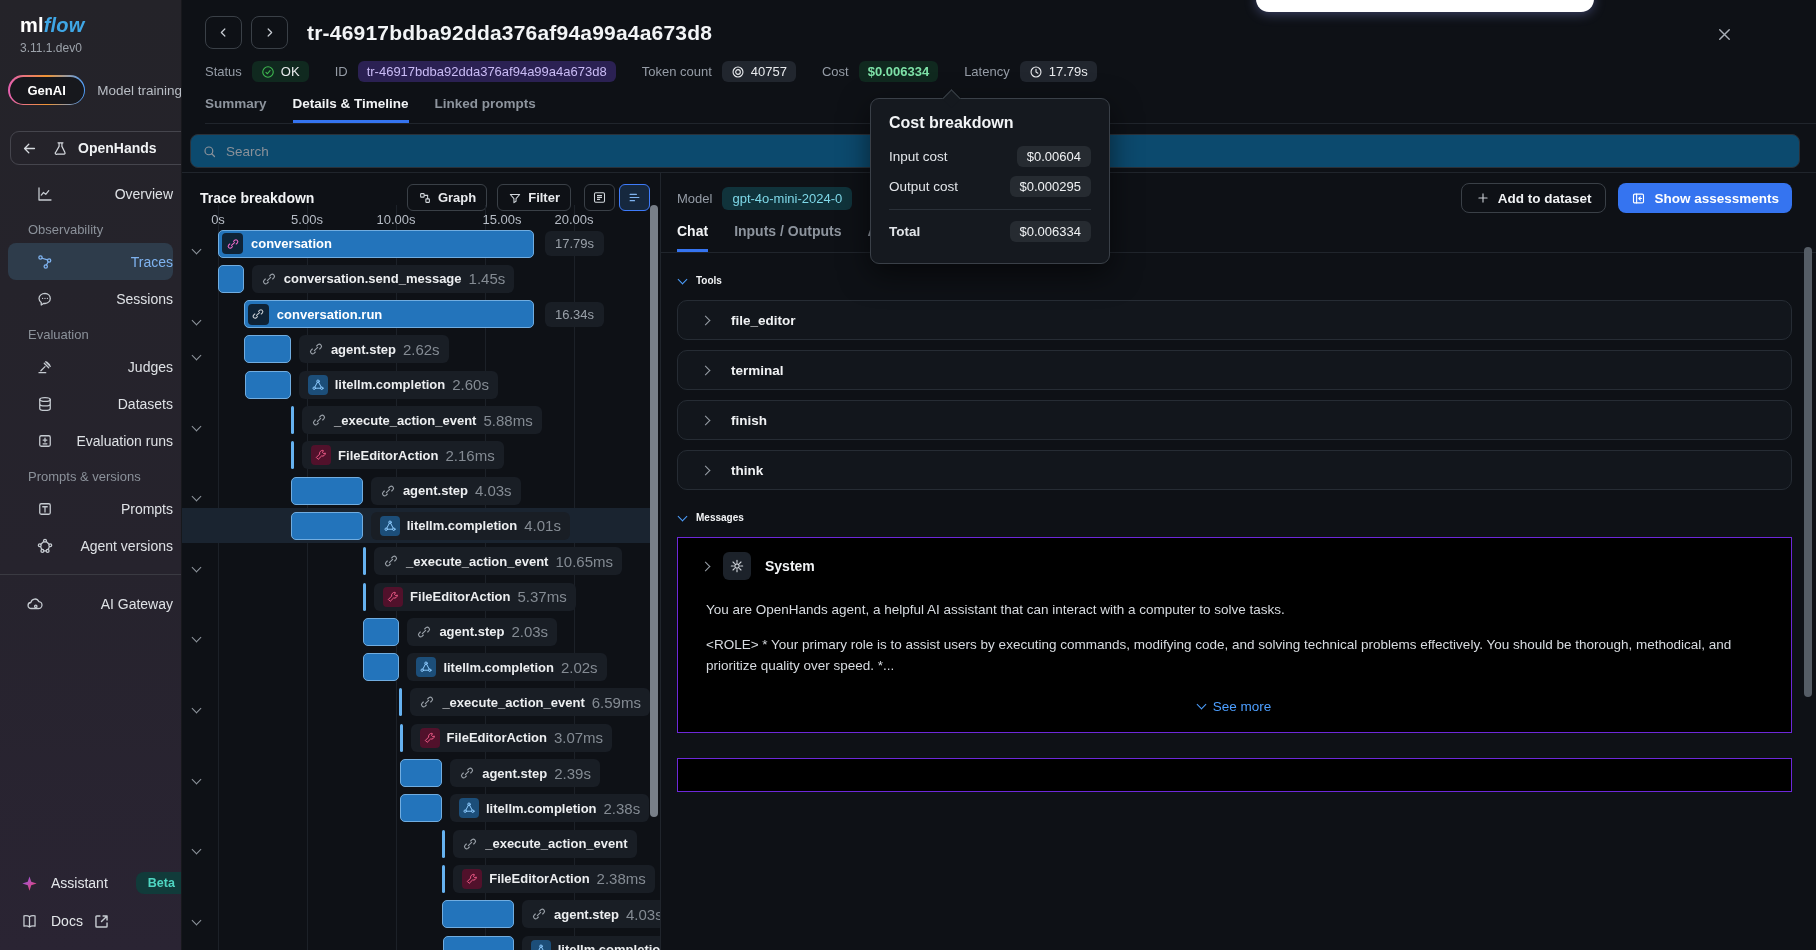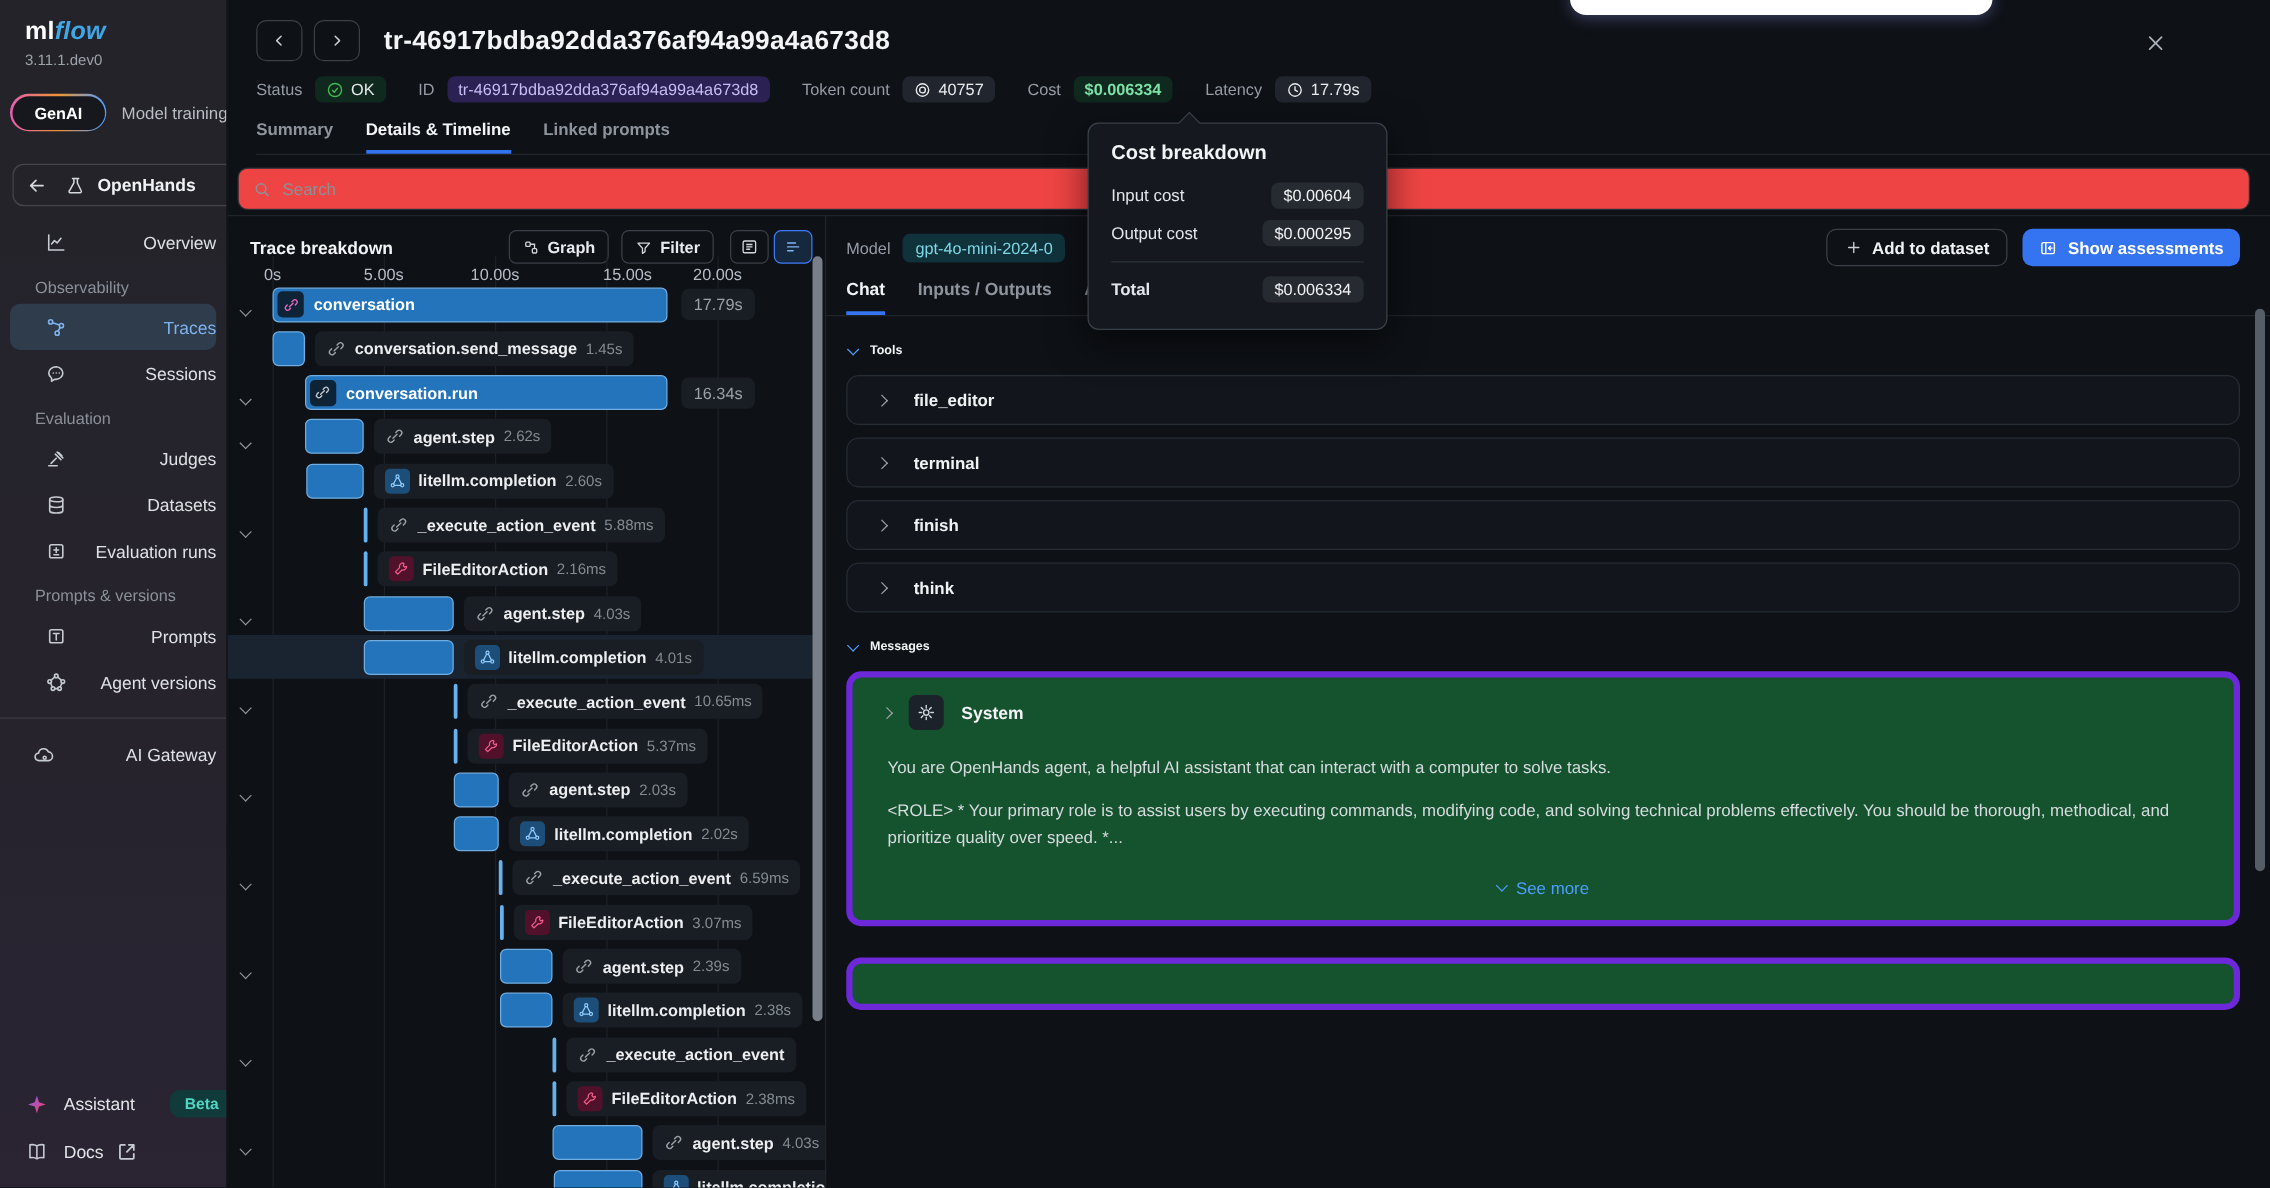--- a/index.html
+++ b/index.html
@@ -84,21 +84,21 @@
   .pill-green-bg .icn { color:#3FB950; }
   .pill-green-text { background:#10291F; color:#7EE2A8; font-weight:600; cursor:pointer; }
   .pill-purple { background:#2B2153; color:#C9BBF5; }
   .tabs-row { display:flex; align-items:flex-end; margin:14px 0 0 23px; gap:26px;
     border-bottom:1px solid #20252C; width:calc(100% - 23px); }
   .tab { font-size:13.5px; font-weight:600; color:#8D949D; padding-bottom:9px; cursor:pointer;
     border-bottom:3px solid transparent; }
   .tab.active { color:#F2F4F6; border-bottom-color:#3574F0; }
   .search-row { padding:10px 16px 9px 8px; }
   .search-box {
-    height:34px; background:#ef4444; border:1px solid #2A3139; border-radius:8px;
+    height:34px; background:#0c4a6e; border:1px solid #2A3139; border-radius:8px;
     display:flex; align-items:center; padding-left:11px;
   }
   .search-box .icn { width:15px; height:15px; color:#8A9199; }
   .search-box input {
     background:transparent; border:none; outline:none; color:#E8EAED;
     font-size:13.5px; margin-left:9px; width:90%; font-family:"Liberation Sans",sans-serif;
   }
   .search-box input::placeholder { color:#8A9199; }
 
   
@@ -142,21 +142,21 @@
   .bar-icbox.gray { color:#C3C9CF; }
   .bar-name { margin-left:8px; font-size:13px; font-weight:600; color:#FFFFFF; white-space:nowrap; }
   .lpill { position:absolute; top:3.5px; height:28px; background:#191E25; border-radius:6px;
     display:flex; align-items:center; padding:0 9px; gap:7px; white-space:nowrap; }
   .lpill .chain16 { width:16px; height:16px; color:#9AA1A9; }
   .mini-box { width:20px; height:20px; border-radius:4px; display:flex; align-items:center; justify-content:center; }
   .mini-box.llm { background:#1C4E79; color:#8ECBFF; }
   .mini-box.action { background:#51112B; color:#F25C8A; }
   .mini-box .icn { width:14px; height:14px; }
   .lpill .nm { font-size:13px; font-weight:600; color:#ECEEF0; }
-  .lpill .du { font-size:12px; color:#848B93; }
+  .lpill .du { font-size:15px; color:#848B93; }
   .dpill { position:absolute; top:5px; height:25px; background:#191E25; border-radius:6px;
     display:flex; align-items:center; padding:0 10px; font-size:13px; color:#9AA1A9; }
   .tp-scroll { position:absolute; right:2px; top:32px; width:8px; height:612px;
     background:#787F88; border-radius:4px; cursor:grab; }
 
   
   .dp-top { display:flex; align-items:center; padding:8px 24px 0 16px; height:42px; }
   .model-label { font-size:13px; color:#959CA6; margin-right:10px; }
   .model-pill { background:#10333B; color:#7ED8E8; font-size:13px; padding:4px 10px; border-radius:6px; white-space:nowrap; max-width:210px; overflow:hidden; }
   .dp-top .spacer { flex:1; }
@@ -172,21 +172,21 @@
     border-bottom:3px solid transparent; white-space:nowrap; }
   .dp-tab.active { color:#F2F4F6; border-bottom-color:#3574F0; }
   .dp-body { padding:14px 24px 0 16px; }
   .sec-head { display:flex; align-items:center; gap:10px; margin:8px 0 14px 2px; cursor:pointer; }
   .sec-head .chev { color:#4D9FFF; margin-top:-3px; }
   .sec-title { font-size:10px; font-weight:700; color:#F2F4F6; }
   .tool-card { height:40px; border:1px solid #262C34; background:#12161C; border-radius:10px;
     display:flex; align-items:center; padding-left:24px; gap:22px; margin-bottom:10px; cursor:pointer; }
   .tool-card .chev { color:#9AA1A9; }
   .tool-name { font-size:13.5px; font-weight:700; color:#F0F2F4; }
-  .msg-card { border:5px solid #6d28d9; background:#14532d; border-radius:12px; margin-bottom:25px; padding:14px 24px 18px 24px; }
+  .msg-card { border:1px solid #6d28d9; background:#000000; border-radius:0; margin-bottom:25px; padding:14px 24px 18px 24px; }
   .msg-head { display:flex; align-items:center; gap:14px; cursor:pointer; }
   .msg-head .chev { color:#9AA1A9; }
   .role-box { width:28px; height:28px; border-radius:6px; background:#1C222A;
     display:flex; align-items:center; justify-content:center; color:#D2D7DC; }
   .role-box .icn { width:16px; height:16px; }
   .role-name { font-size:14px; font-weight:700; color:#F2F4F6; }
   .msg-text { font-size:13.5px; color:#D7DBE0; line-height:1.55; margin:20px 0 0 4px; }
   .see-more { display:flex; align-items:center; justify-content:center; gap:8px;
     margin-top:22px; color:#4D9FFF; font-size:13.5px; cursor:pointer; }
   .see-more .chev { margin-top:-3px; }

